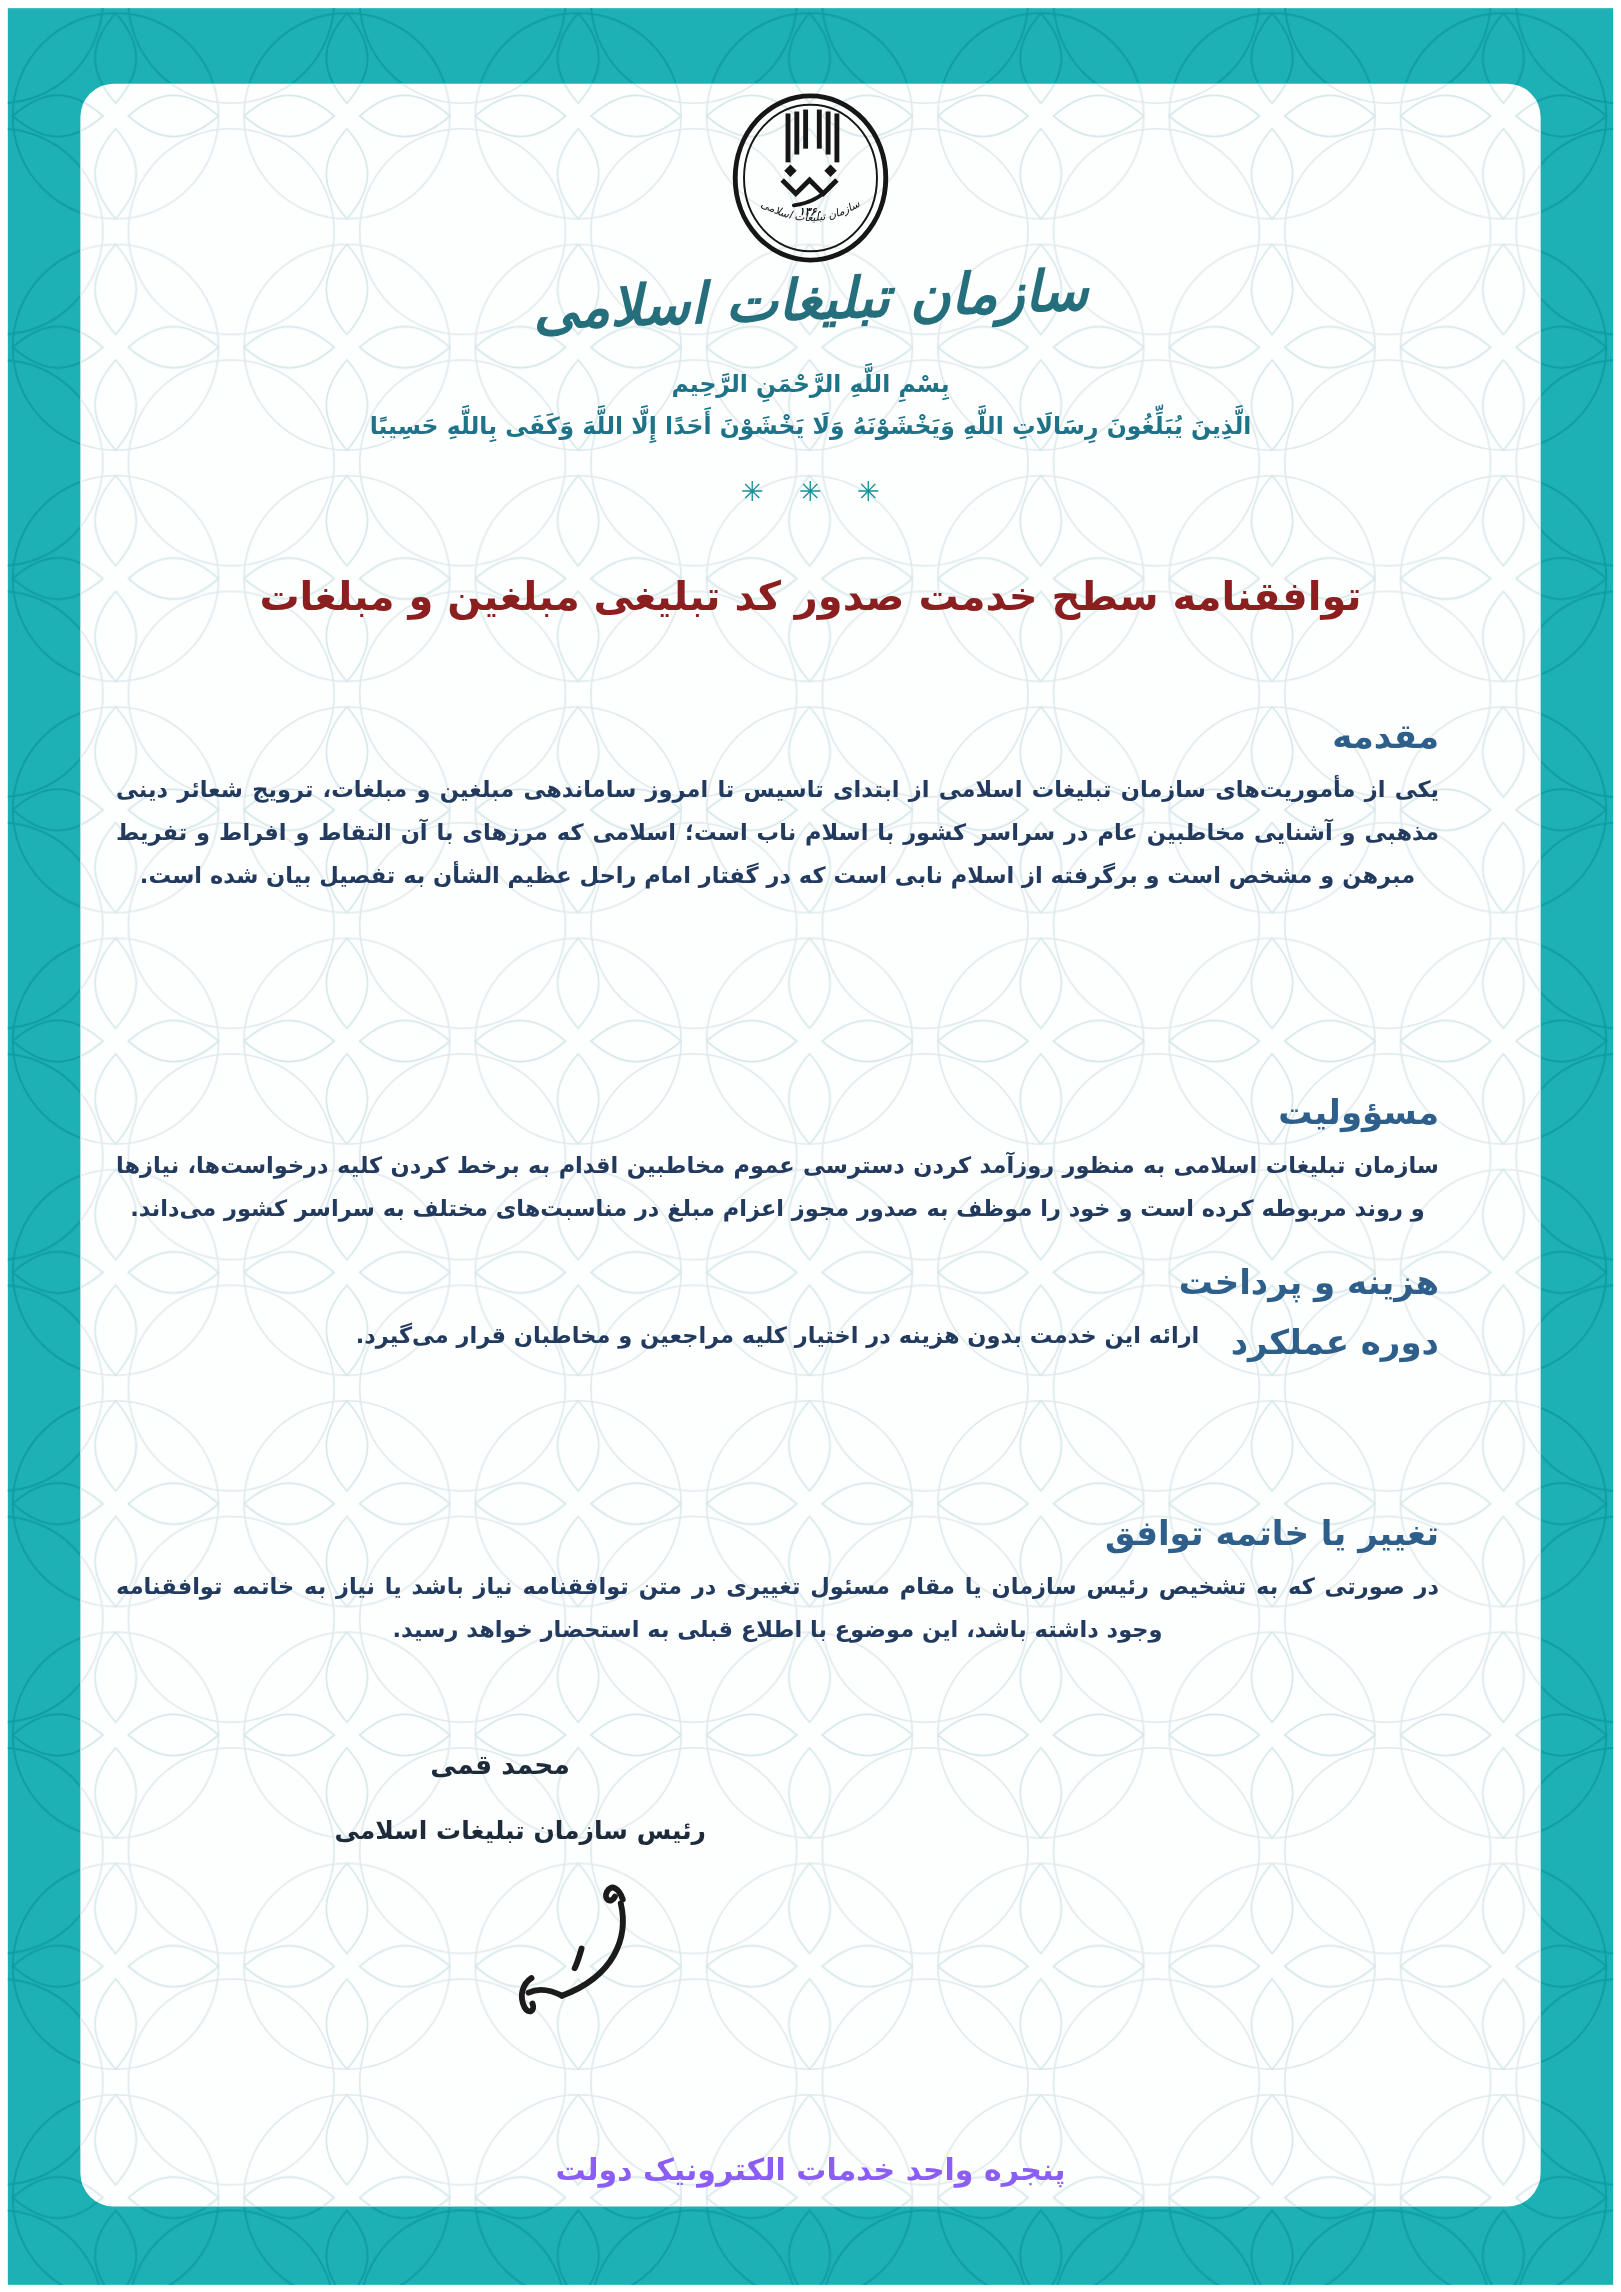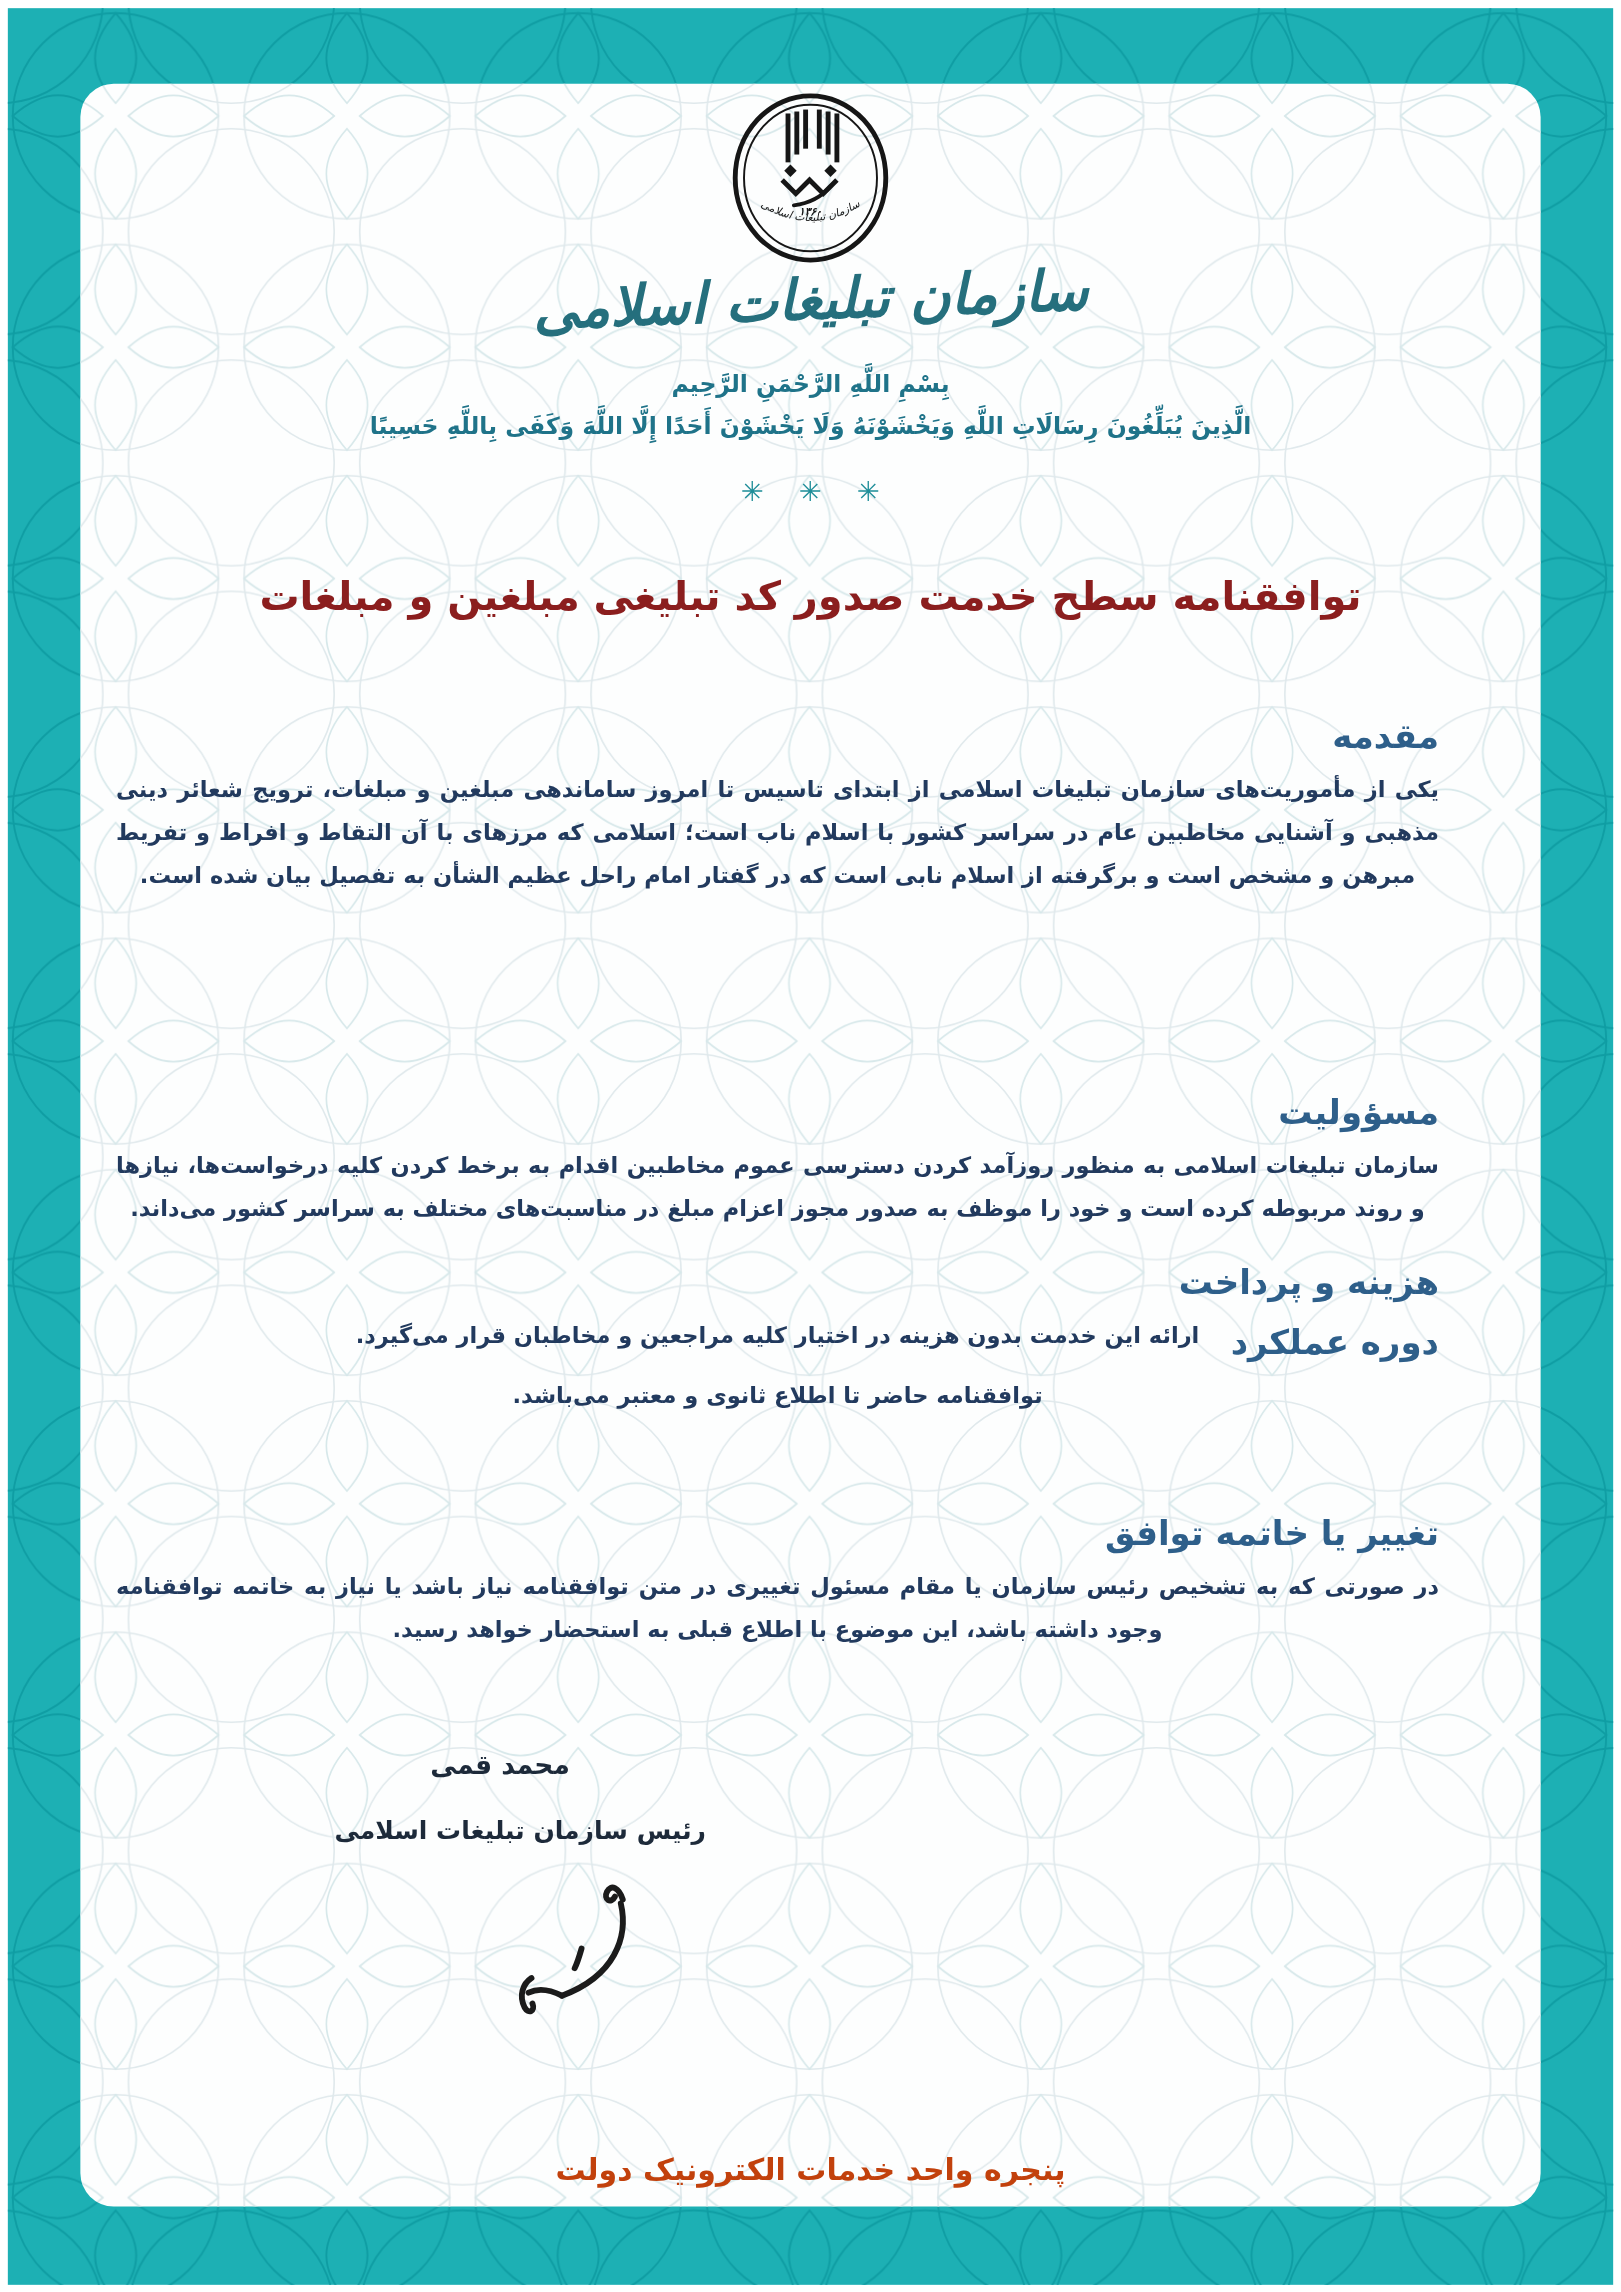--- a/index.html
+++ b/index.html
@@ -83,21 +83,21 @@
   .sig-role{
     left:294px;top:1809px;width:412px;
     text-align:right;
     color:#1d2a3a;
     font-size:25px;font-weight:bold;margin-top:7px;
   }
   .sig-svg{left:505px;top:1874px;}
 
   .footer-line{
     top:2152px;
-    color:#c2410c;
+    color:#8b5cf6;
     font-size:30px;
     font-weight:bold;
   }
   .logo-wrap{left:727px;top:90px;font-style:italic;}
 </style>
 </head>
 <body>
 
 <div class="page">
 
@@ -187,21 +187,20 @@
     <p class="sec-body">سازمان تبلیغات اسلامی به منظور روزآمد کردن دسترسی عموم مخاطبین اقدام به برخط کردن کلیه درخواست‌ها، نیازها و روند مربوطه کرده است و خود را موظف به صدور مجوز اعزام مبلغ در مناسبت‌های مختلف به سراسر کشور می‌داند.</p>
   </div>
 
   <div class="sec" style="top:1262px">
     <h2 class="sec-heading">هزینه و پرداخت</h2>
     <p class="sec-body">ارائه این خدمت بدون هزینه در اختیار کلیه مراجعین و مخاطبان قرار می‌گیرد.</p>
   </div>
 
   <div class="sec" style="top:1322px">
     <h2 class="sec-heading">دوره عملکرد</h2>
-    <p class="sec-body">توافقنامه حاضر تا اطلاع ثانوی و معتبر می‌باشد.</p>
   </div>
 
   <div class="sec" style="top:1513px">
     <h2 class="sec-heading">تغییر یا خاتمه توافق</h2>
     <p class="sec-body">در صورتی که به تشخیص رئیس سازمان یا مقام مسئول تغییری در متن توافقنامه نیاز باشد یا نیاز به خاتمه توافقنامه وجود داشته باشد، این موضوع با اطلاع قبلی به استحضار خواهد رسید.</p>
   </div>
 
   <div class="abs sig-name">محمد قمی</div>
   <div class="abs sig-role">رئیس سازمان تبلیغات اسلامی</div>
 

